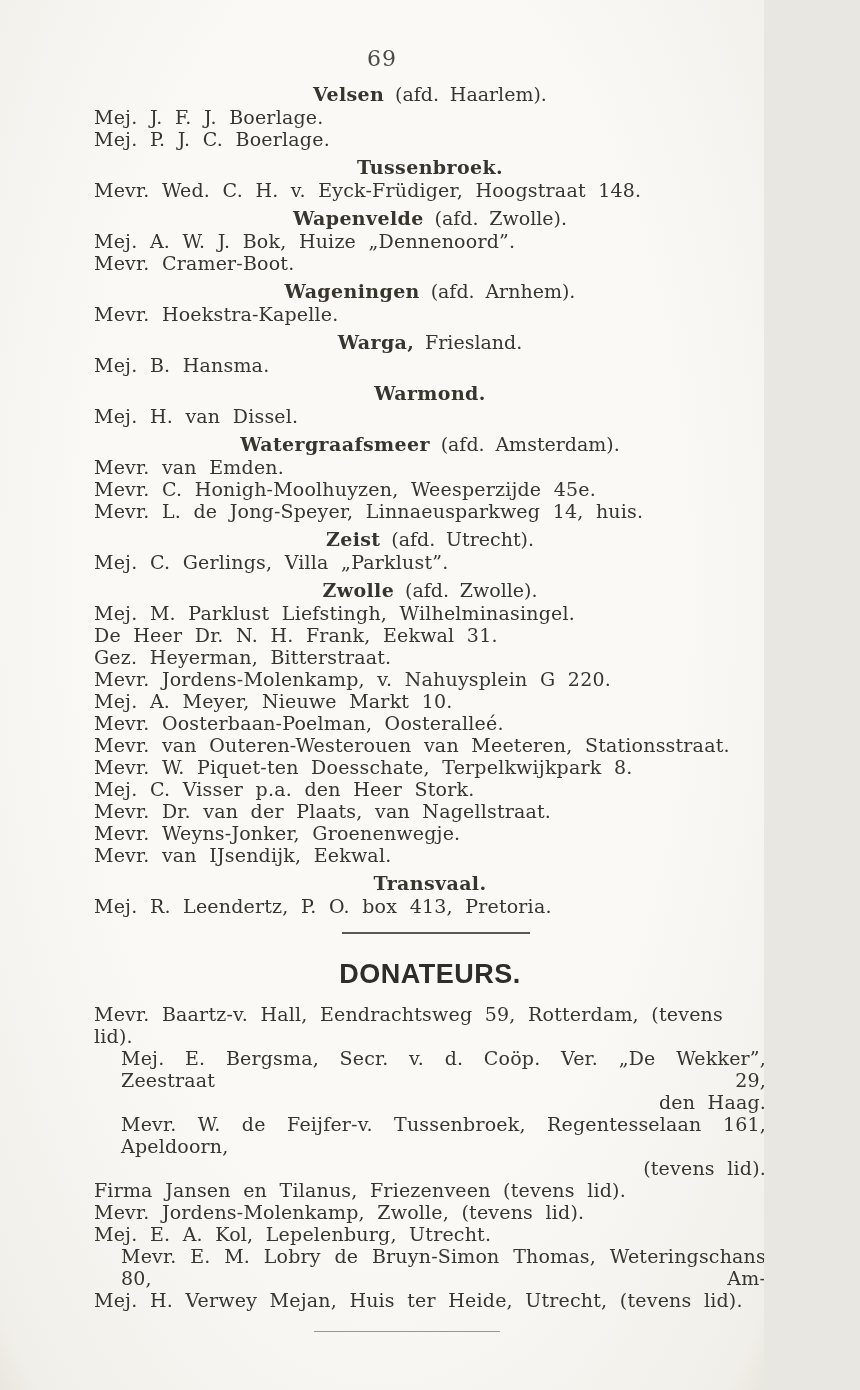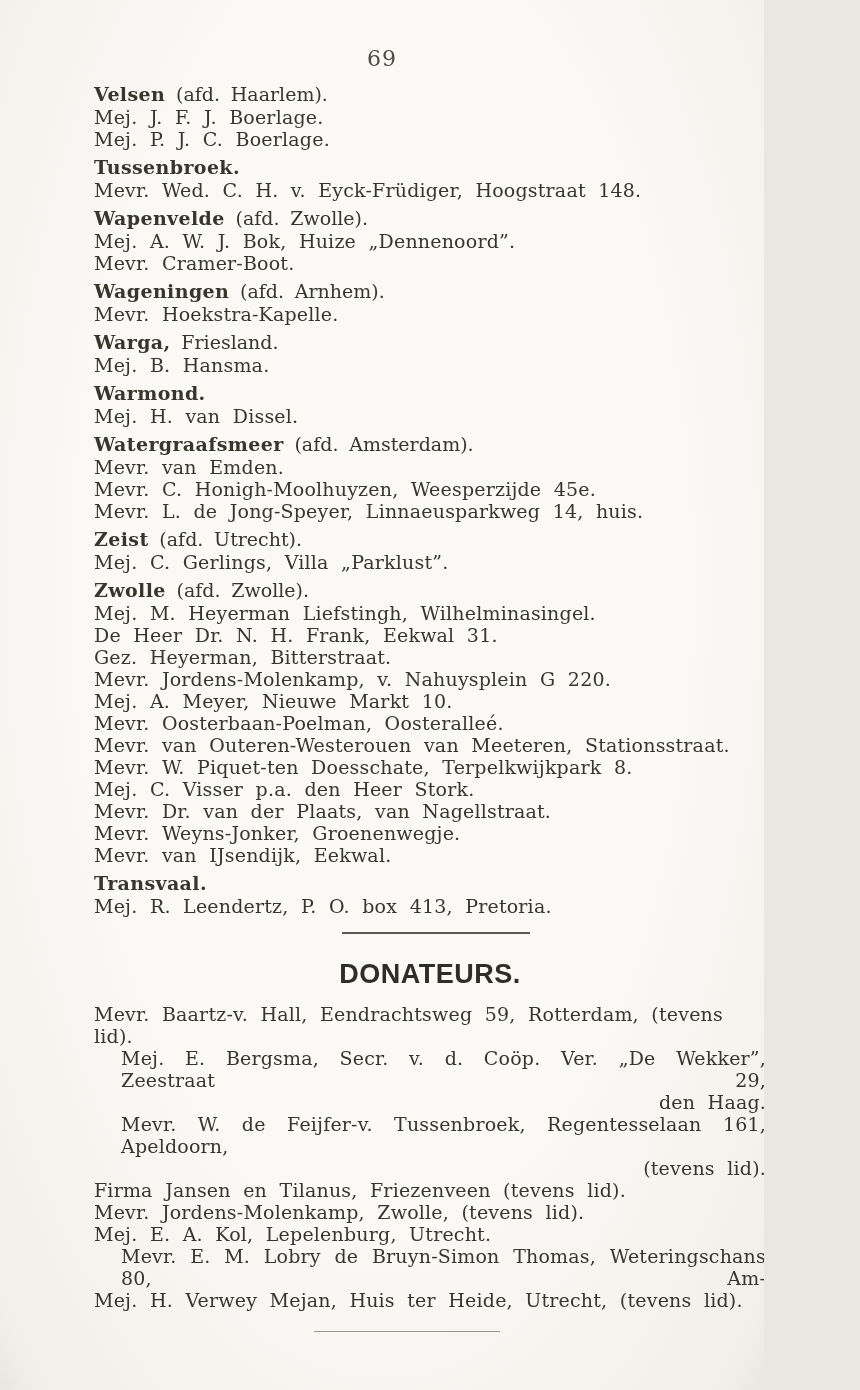--- a/index.html
+++ b/index.html
@@ -30,21 +30,21 @@
   }
   .line {
     margin: 0;
     line-height: 22px;
     word-spacing: 0.33em;
     letter-spacing: 0.01em;
   }
   .sec-head {
     margin: 6px 0 1px 0;
     line-height: 22px;
-    text-align: left;
+    text-align: center;
     word-spacing: 0.25em;
   }
   .sec-head .b { font-weight: bold; letter-spacing: 0.02em; }
   .rule1 {
     border: none;
     border-top: 2px solid #5a5852;
     width: 188px;
     margin: 15px 0 0 248px;
   }
   .don-head {
@@ -112,21 +112,21 @@
       <p class="line">Mevr. L. de Jong-Speyer, Linnaeusparkweg 14, huis.</p>
     </section>
 
     <section>
       <p class="sec-head"><span class="b">Zeist</span> <span>(afd. Utrecht).</span></p>
       <p class="line">Mej. C. Gerlings, Villa „Parklust”.</p>
     </section>
 
     <section>
       <p class="sec-head"><span class="b">Zwolle</span> <span>(afd. Zwolle).</span></p>
-      <p class="line">Mej. M. Heyerman Liefstingh, Wilhelminasingel.</p>
+      <p class="line">Mej. M. Parklust Liefstingh, Wilhelminasingel.</p>
       <p class="line">De Heer Dr. N. H. Frank, Eekwal 31.</p>
       <p class="line">Gez. Heyerman, Bitterstraat.</p>
       <p class="line">Mevr. Jordens-Molenkamp, v. Nahuysplein G 220.</p>
       <p class="line">Mej. A. Meyer, Nieuwe Markt 10.</p>
       <p class="line">Mevr. Oosterbaan-Poelman, Oosteralleé.</p>
       <p class="line">Mevr. van Outeren-Westerouen van Meeteren, Stationsstraat.</p>
       <p class="line">Mevr. W. Piquet-ten Doesschate, Terpelkwijkpark 8.</p>
       <p class="line">Mej. C. Visser p.a. den Heer Stork.</p>
       <p class="line">Mevr. Dr. van der Plaats, van Nagellstraat.</p>
       <p class="line">Mevr. Weyns-Jonker, Groenenwegje.</p>

